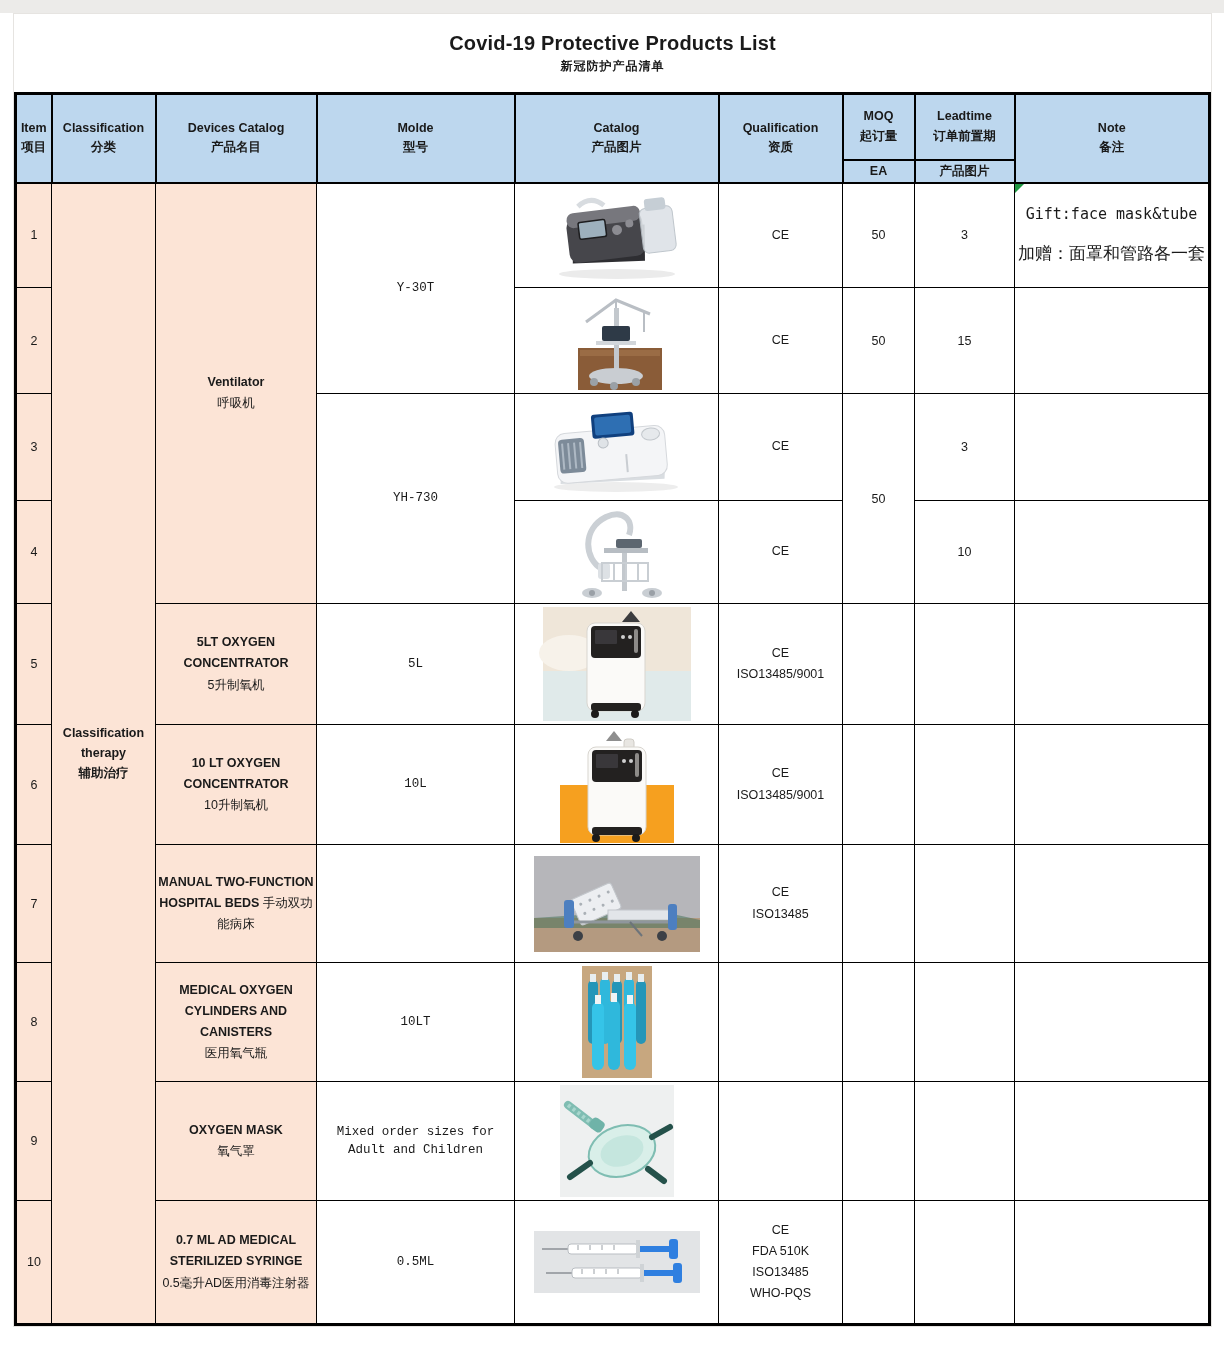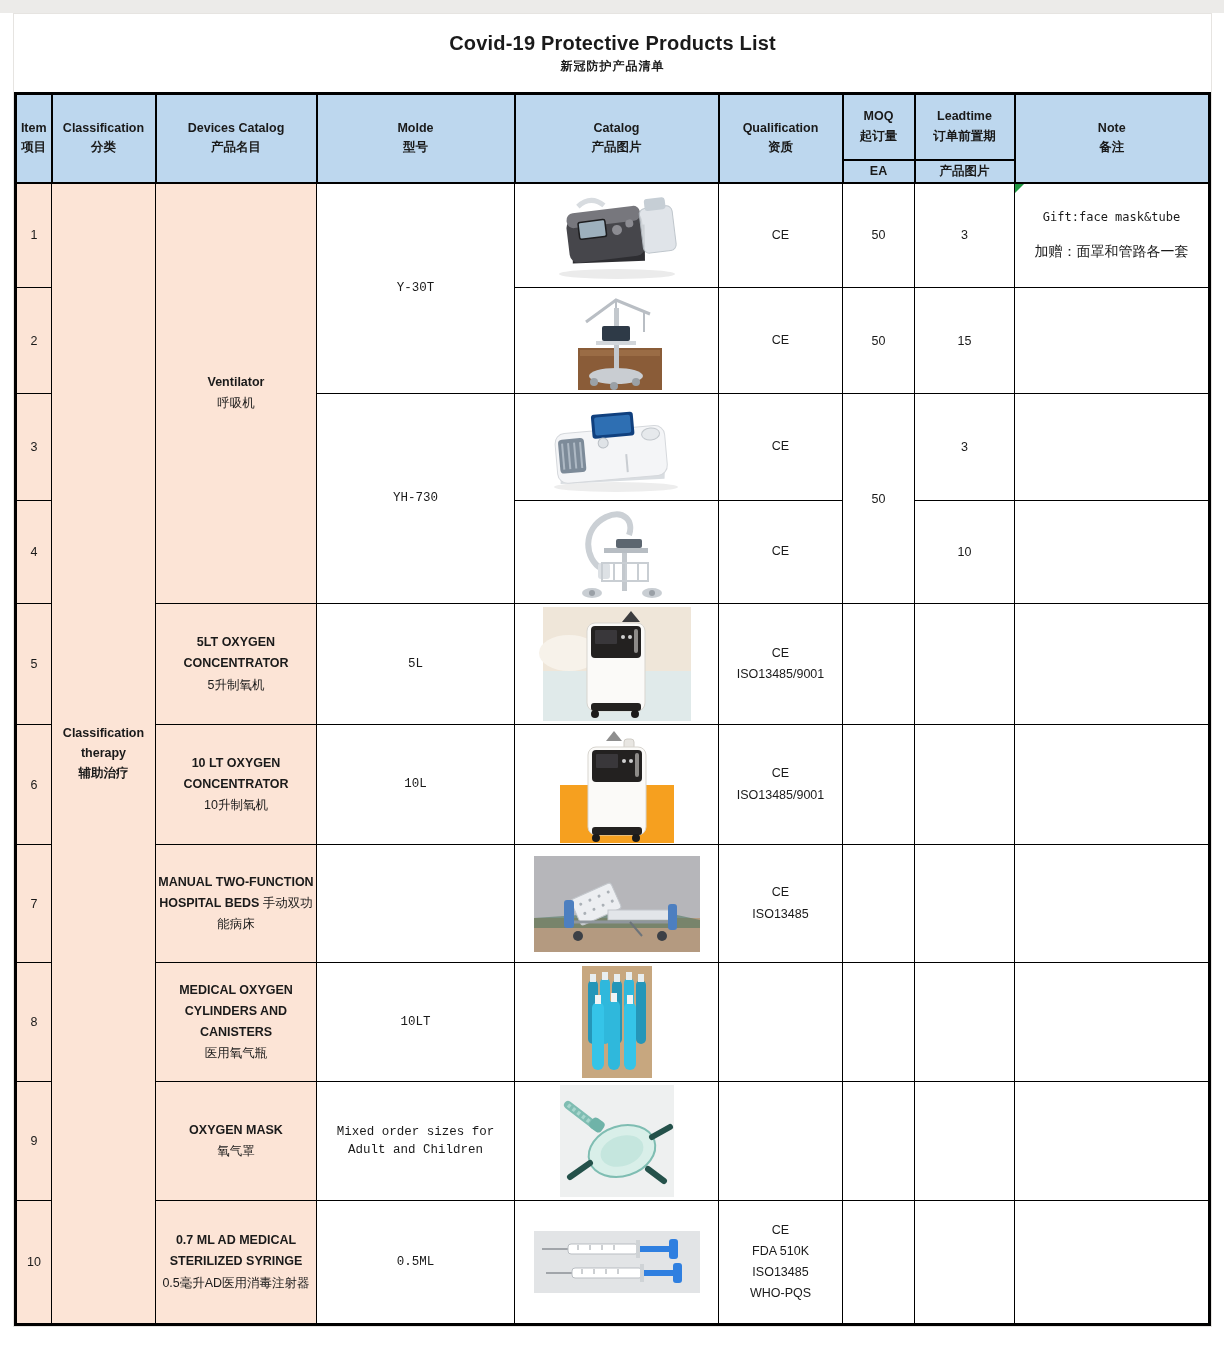--- a/index.html
+++ b/index.html
@@ -22,22 +22,22 @@
   .dev .zh { font-weight:normal; }
   .dev-block span { display:block; }
   .dev-inline span { display:inline; }
   .molde { line-height:1.45; padding:0 3px;font-family:Liberation Mono, monospace; }
   .qual { line-height:1.7; white-space:pre-line;margin-top:16px; }
   .item-num { }
   .cls { font-weight:bold; line-height:1.6; }
   .note-cell { position:relative; }
   .tri { position:absolute; top:0; left:0; width:0; height:0;
          border-top:9px solid #1E9641; border-right:9px solid transparent; }
-  .note-en { display:block; font-family:"DejaVu Sans Mono", monospace; font-size:12px; }
-  .note-zh { display:block; font-size:14px; margin-top:19px; }
+  .note-en { display:block; font-family:"DejaVu Sans Mono", monospace; font-size:15px; }
+  .note-zh { display:block; font-size:17px; margin-top:19px; }
   .pic { display:flex; justify-content:center; align-items:center; width:100%; height:100%; }
   svg { display:block; }
 </style>
 </head>
 <body>
 
 <div class="top-strip"></div>
 
 <div class="sheet">
 

